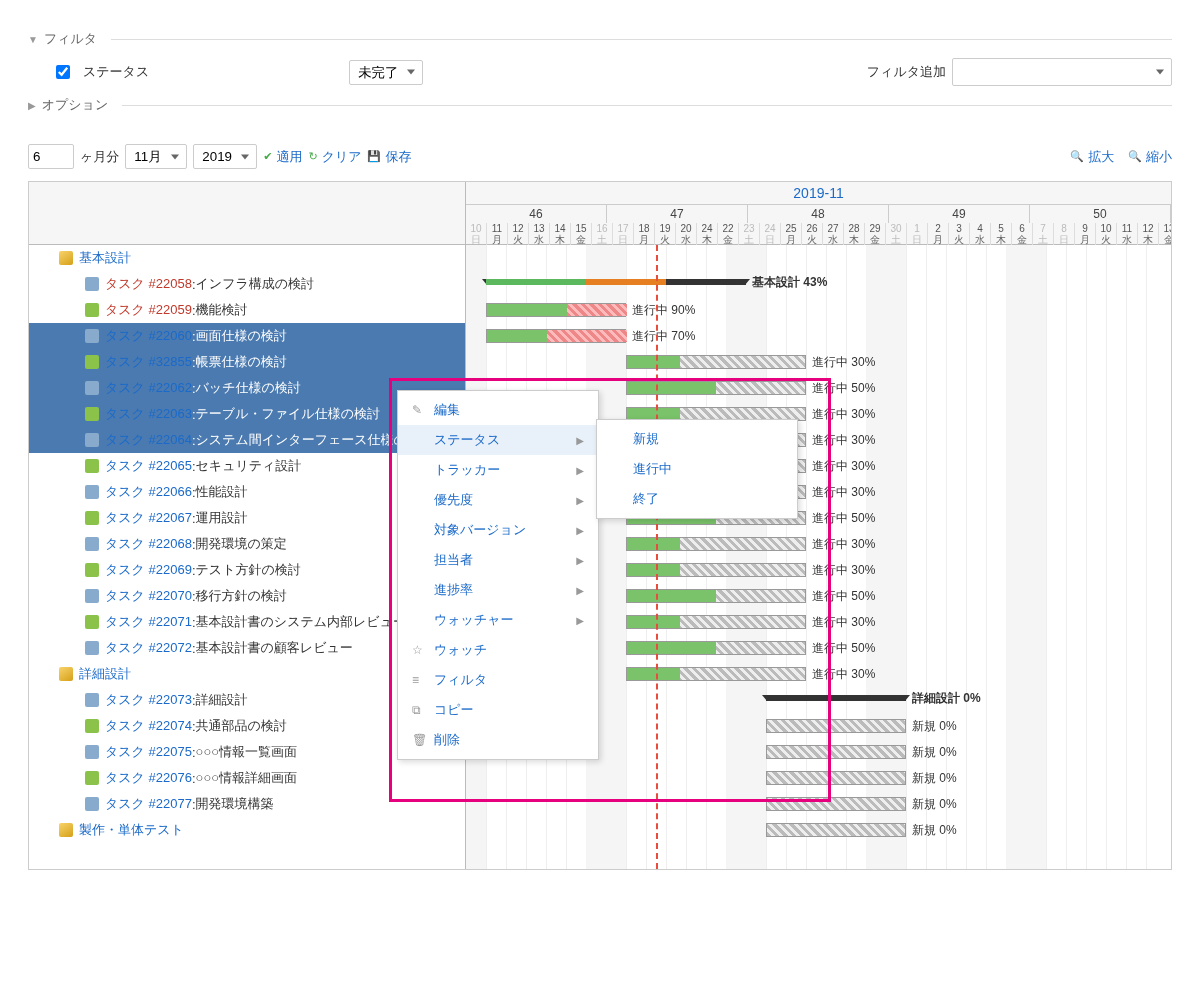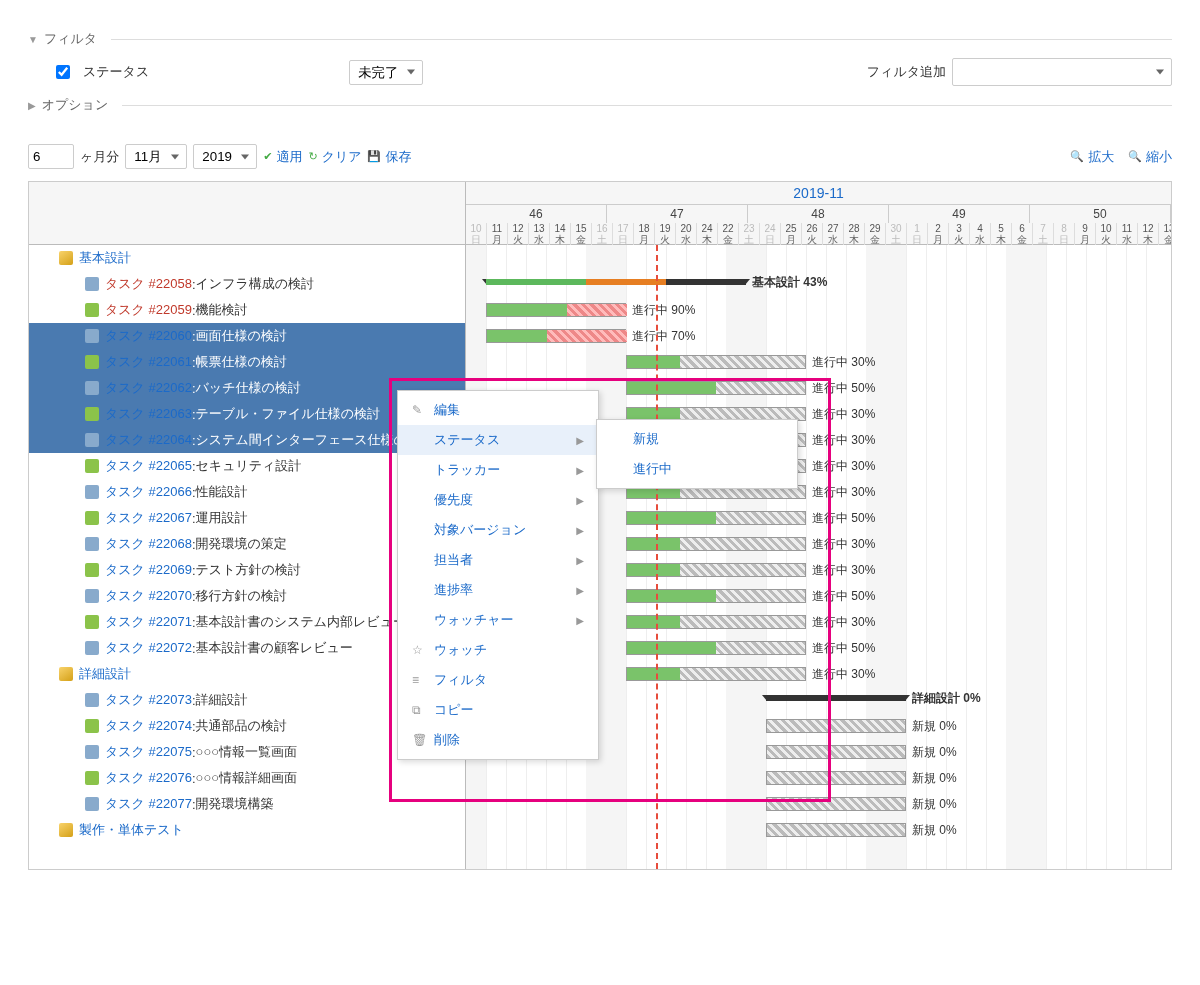--- a/index.html
+++ b/index.html
@@ -131,21 +131,21 @@
     <div class="gantt-left">
       <div class="gantt-left-header"></div>
       <div class="gantt-left-body" id="left-rows">
           <div class="row lvl1">
             <span class="ic-cube"></span>
             <span class="task-link">基本設計</span>
           </div>
           <div class="row lvl2"><span class="ic-av"></span><span class="task-link red">タスク #22058</span>: <span>インフラ構成の検討</span></div>
           <div class="row lvl2"><span class="ic-av g"></span><span class="task-link red">タスク #22059</span>: <span>機能検討</span></div>
           <div class="row lvl2 selected"><span class="ic-av"></span><span class="task-link">タスク #22060</span>: <span>画面仕様の検討</span></div>
-          <div class="row lvl2 selected"><span class="ic-av g"></span><span class="task-link">タスク #22061</span>: <span>帳票仕様の検討</span></div>
+          <div class="row lvl2 selected"><span class="ic-av g"></span><span class="task-link">タスク #32855</span>: <span>帳票仕様の検討</span></div>
           <div class="row lvl2 selected"><span class="ic-av"></span><span class="task-link">タスク #22062</span>: <span>バッチ仕様の検討</span></div>
           <div class="row lvl2 selected"><span class="ic-av g"></span><span class="task-link">タスク #22063</span>: <span>テーブル・ファイル仕様の検討</span></div>
           <div class="row lvl2 selected"><span class="ic-av"></span><span class="task-link">タスク #22064</span>: <span>システム間インターフェース仕様の検討</span></div>
           <div class="row lvl2"><span class="ic-av g"></span><span class="task-link">タスク #22065</span>: <span>セキュリティ設計</span></div>
           <div class="row lvl2"><span class="ic-av"></span><span class="task-link">タスク #22066</span>: <span>性能設計</span></div>
           <div class="row lvl2"><span class="ic-av g"></span><span class="task-link">タスク #22067</span>: <span>運用設計</span></div>
           <div class="row lvl2"><span class="ic-av"></span><span class="task-link">タスク #22068</span>: <span>開発環境の策定</span></div>
           <div class="row lvl2"><span class="ic-av g"></span><span class="task-link">タスク #22069</span>: <span>テスト方針の検討</span></div>
           <div class="row lvl2"><span class="ic-av"></span><span class="task-link">タスク #22070</span>: <span>移行方針の検討</span></div>
           <div class="row lvl2"><span class="ic-av g"></span><span class="task-link">タスク #22071</span>: <span>基本設計書のシステム内部レビュー</span></div>
@@ -547,16 +547,20 @@
         </div>
         <div class="ctx-sub">
           <div class="ctx-item">
             <span class="mic"></span>
             <span>新規</span>
           </div>
           <div class="ctx-item">
             <span class="mic"></span>
             <span>進行中</span>
           </div>
+          <div class="ctx-item">
+            <span class="mic"></span>
+            <span>終了</span>
+          </div>
         </div>
       </div>
   </div>
 </div>
 
 </body></html>

